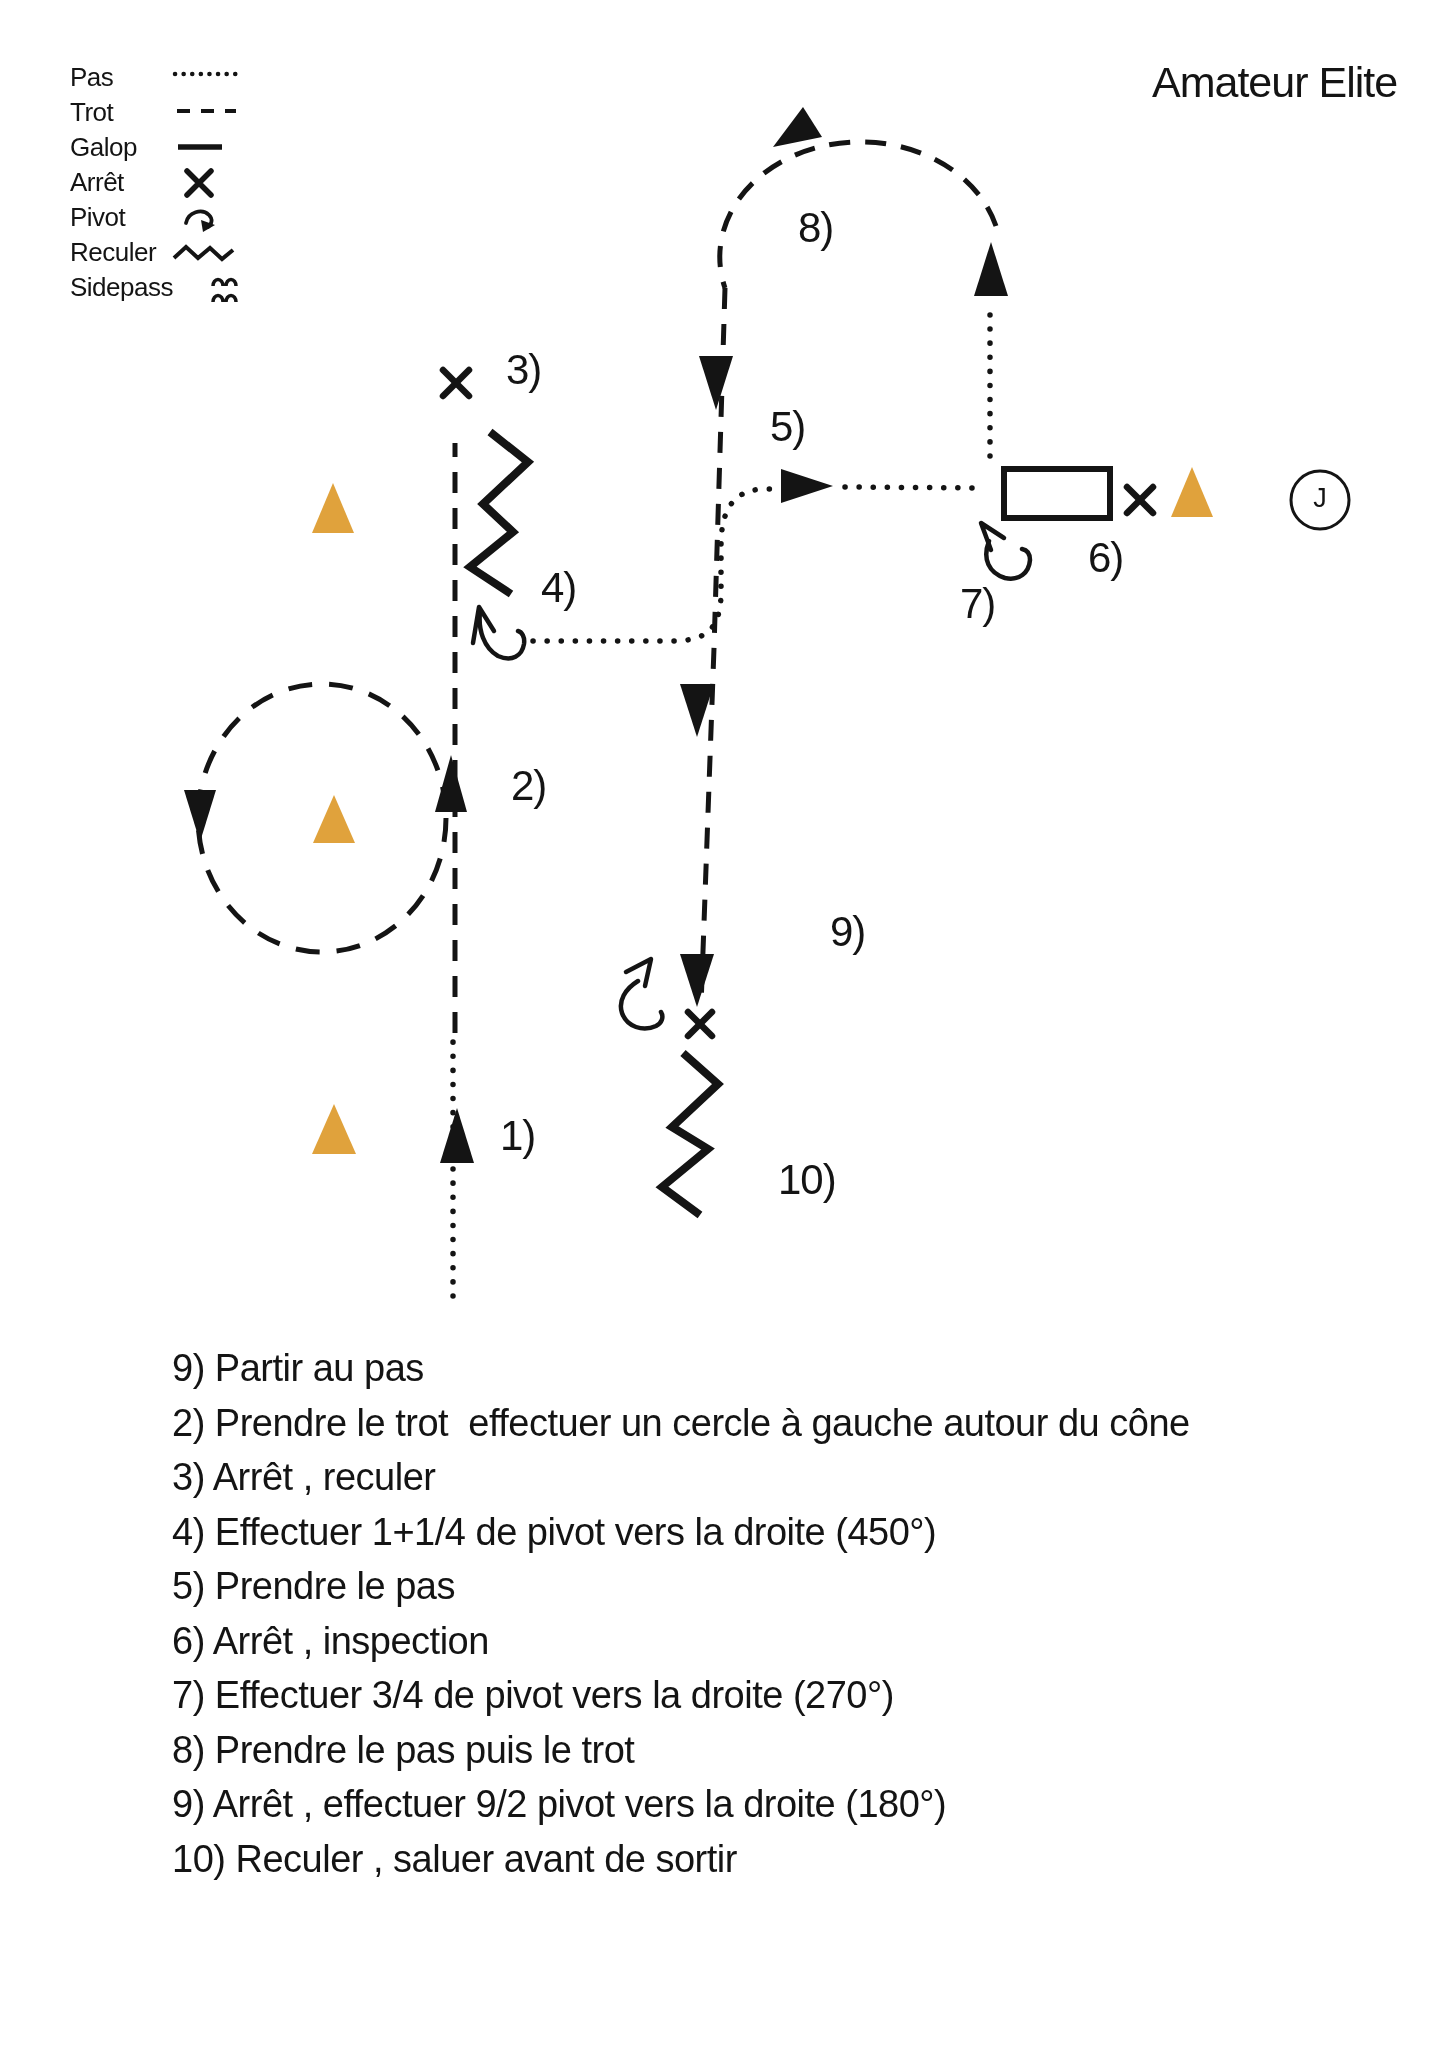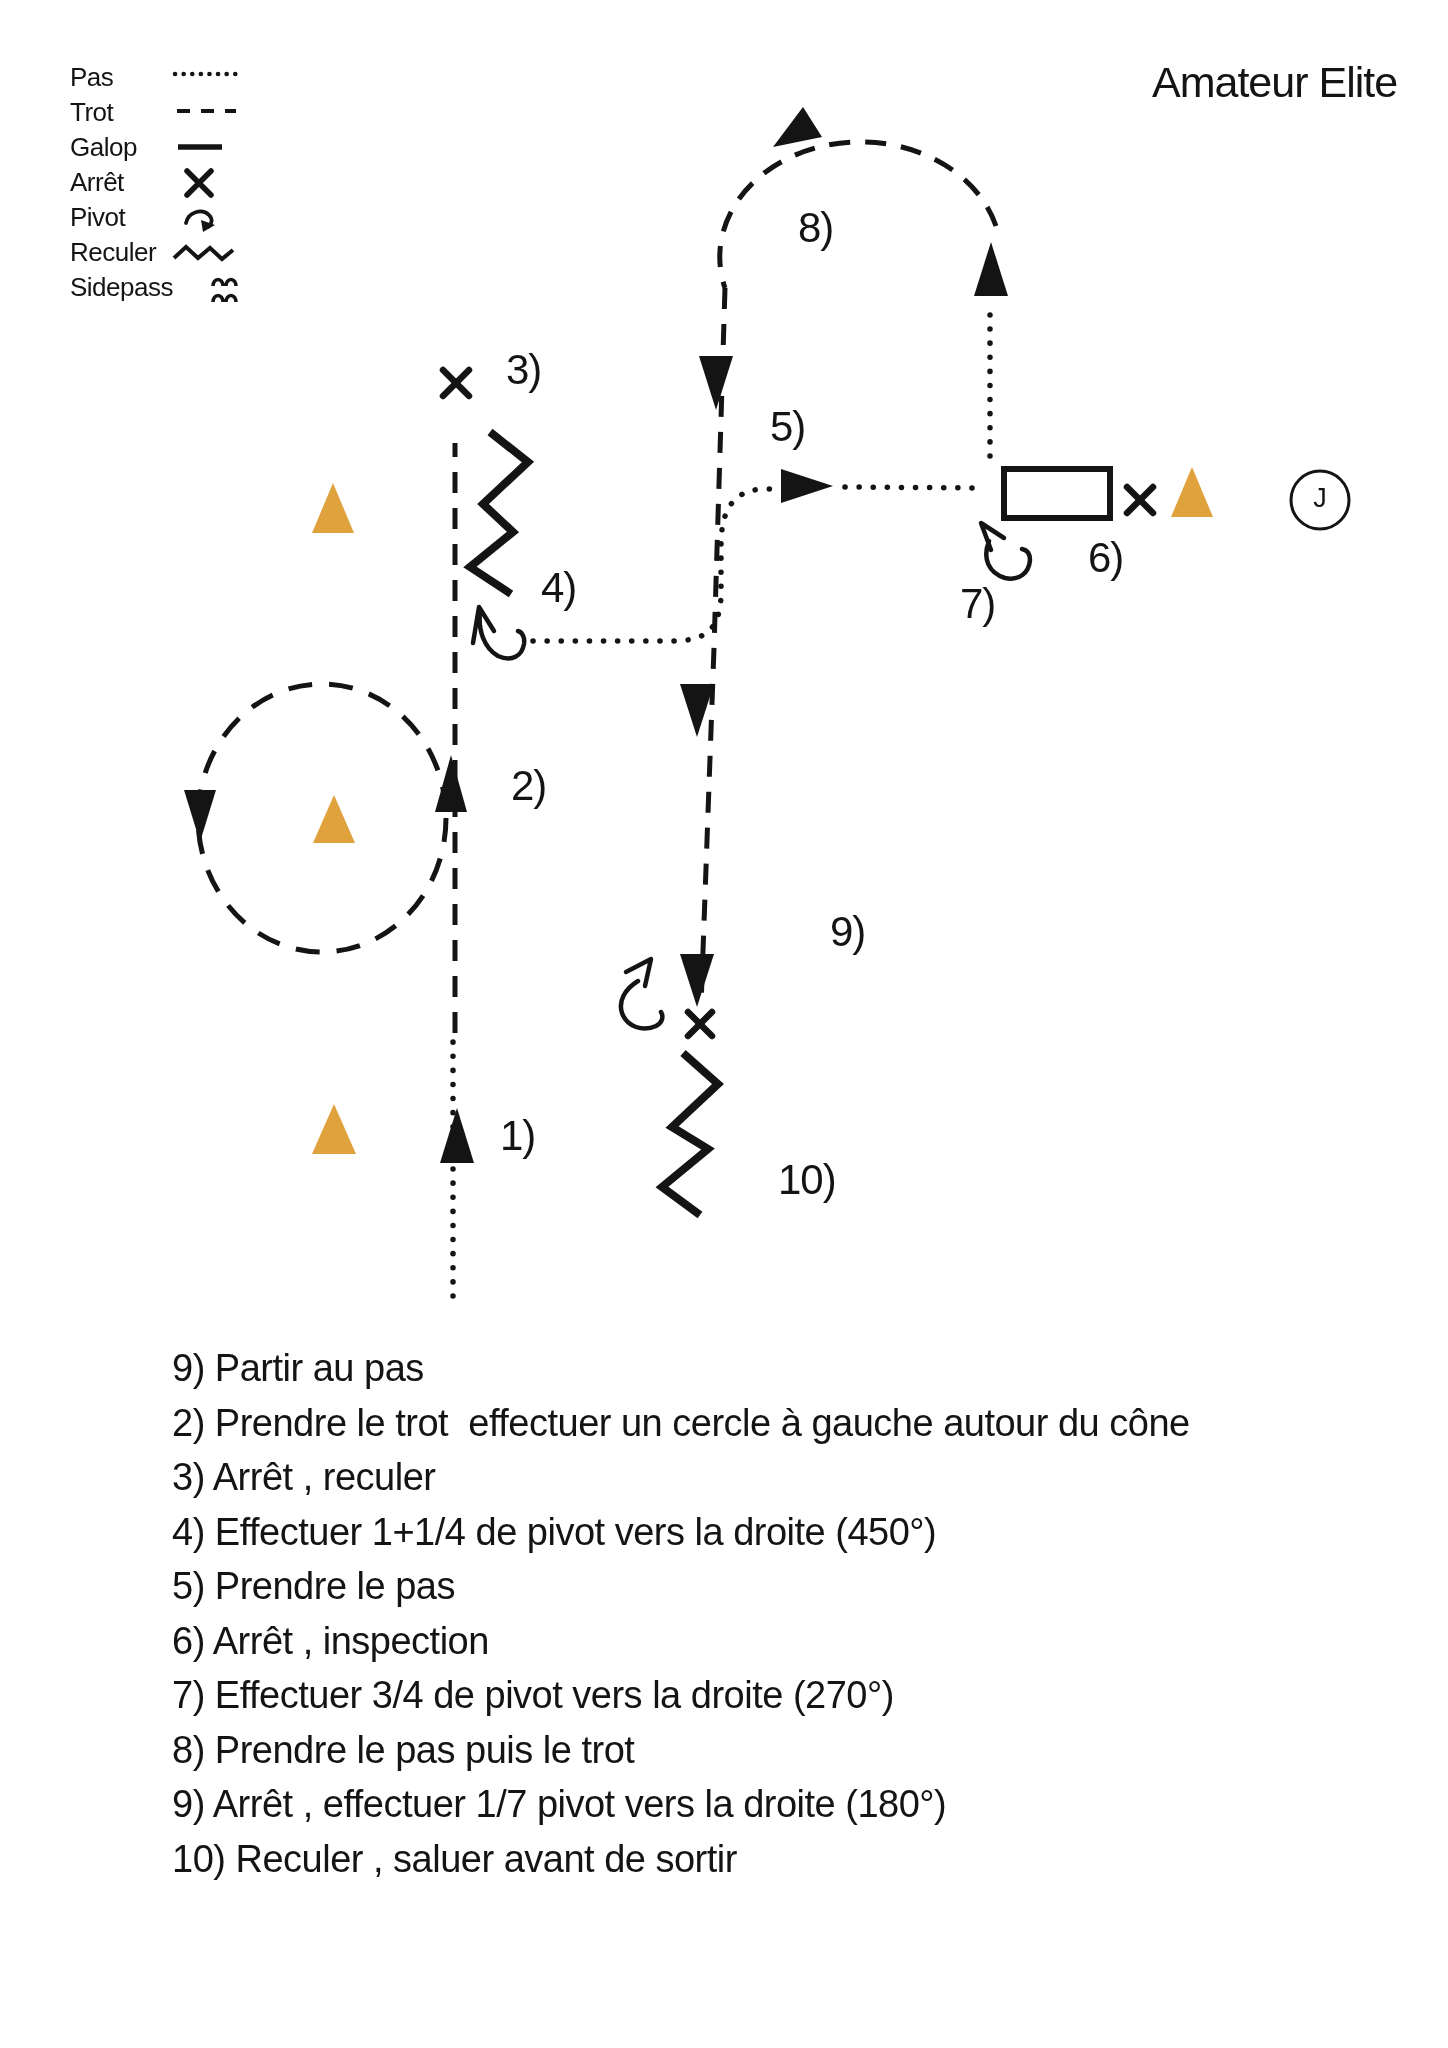--- a/index.html
+++ b/index.html
@@ -161,15 +161,15 @@
 
 <div class="abs instr-block">
   <div class="instr">9) Partir au pas</div>
   <div class="instr">2) Prendre le trot  effectuer un cercle à gauche autour du cône</div>
   <div class="instr">3) Arrêt , reculer</div>
   <div class="instr">4) Effectuer 1+1/4 de pivot vers la droite (450°)</div>
   <div class="instr">5) Prendre le pas</div>
   <div class="instr">6) Arrêt , inspection</div>
   <div class="instr">7) Effectuer 3/4 de pivot vers la droite (270°)</div>
   <div class="instr">8) Prendre le pas puis le trot</div>
-  <div class="instr">9) Arrêt , effectuer 1/7 pivot vers la droite (180°)</div>
+  <div class="instr">9) Arrêt , effectuer 9/2 pivot vers la droite (180°)</div>
   <div class="instr">10) Reculer , saluer avant de sortir</div>
 </div>
 
 </body></html>

